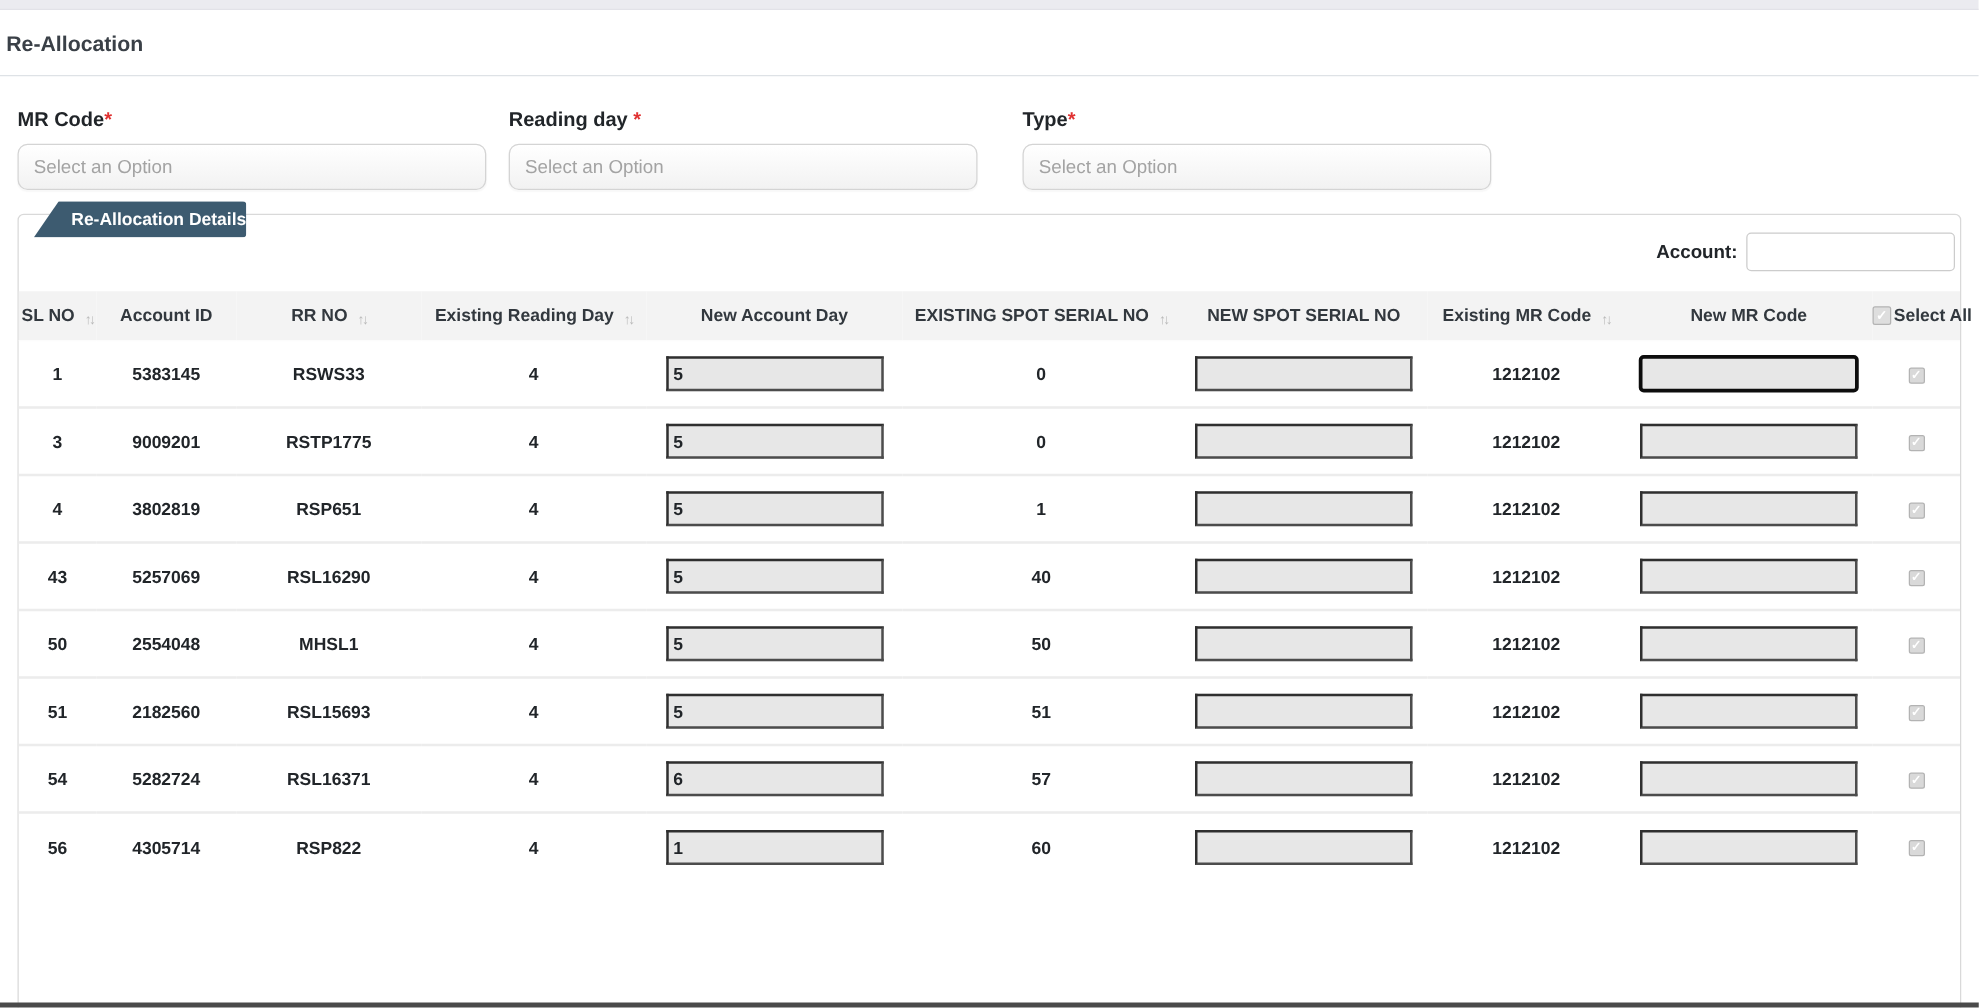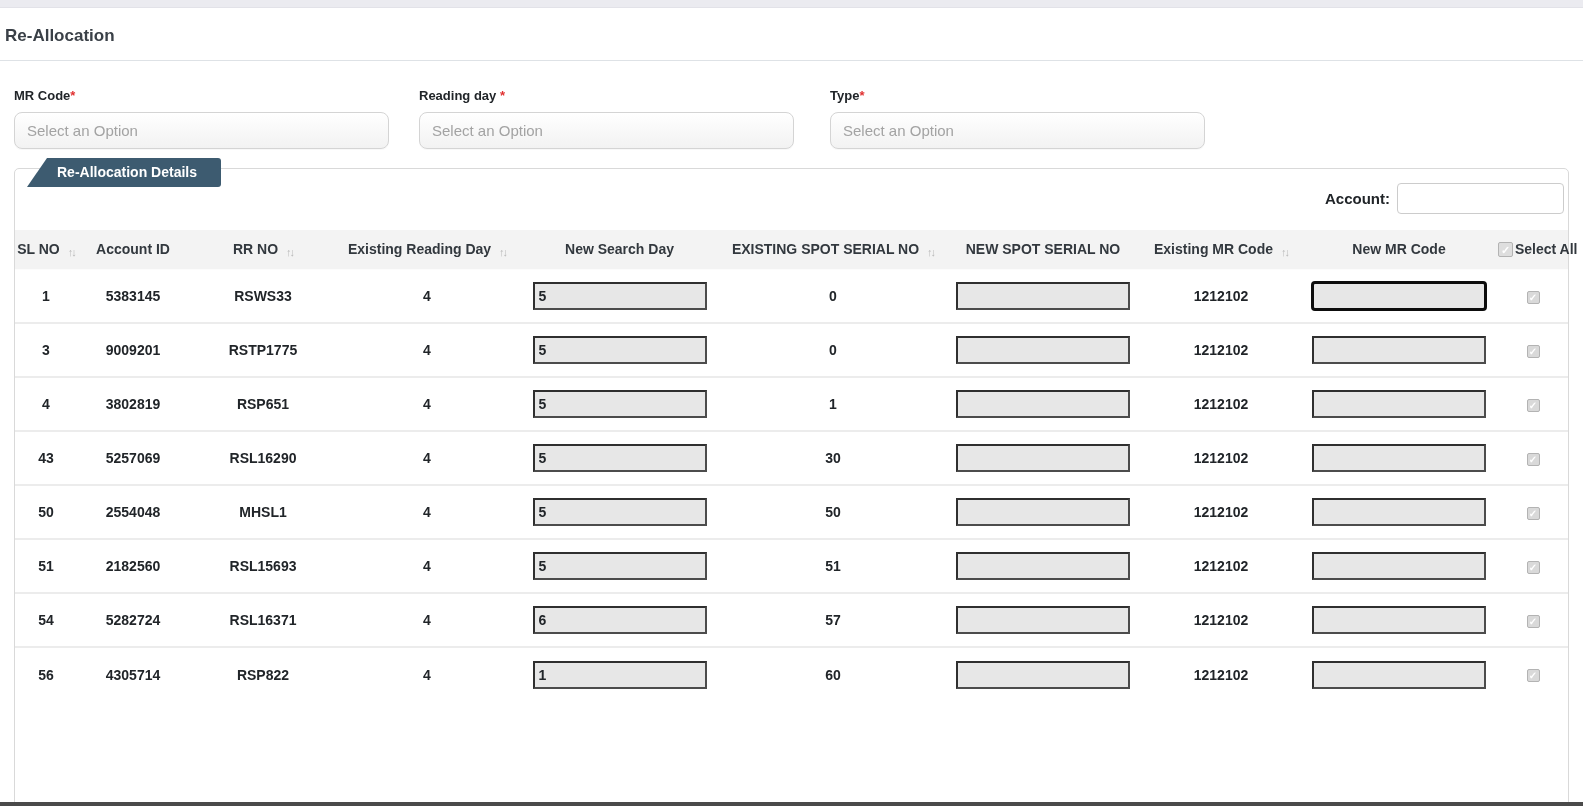--- a/index.html
+++ b/index.html
@@ -6,35 +6,35 @@
   html,body { width:1583px; height:806px; overflow:hidden; background:#fff;
     font-family:"Liberation Sans", sans-serif; color:#212529; }
 
   .top-strip { height:8px; background:#ebebf0; border-bottom:1px solid #e2e2e8; }
 
   .page-title { margin:18px 0 0 5px; font-size:17px; font-weight:700; color:#3a4047; }
   .title-divider { margin-top:14px; border-bottom:1px solid #dee2e6; }
 
   .form-row { display:flex; margin:27px 14px 0 14px; }
   .form-field { width:375px; margin-right:18px; }
-  .form-field:nth-child(2){ margin-left:12px; }
-  .form-field .lbl { font-size:13px; font-weight:700; color:#212529; }
+  .form-field:nth-child(2){ margin-left:0; }
+  .form-field .lbl { font-size:16px; font-weight:700; color:#212529; }
   .form-field .req { color:#e03131; font-weight:700; }
   .select-box { margin-top:9px; height:37px; border:1px solid #d4d4d4; border-radius:8px;
     background:linear-gradient(#ffffff,#f2f2f2); display:flex; align-items:center;
     padding:11px 12px; box-shadow:0 1px 1px rgba(0,0,0,0.03); cursor:pointer; }
   .select-box .placeholder { color:#a3a3a3; font-size:15px; }
   .gap1 { width:18px; }
 
   .panel { position:relative; margin:19px 14px 0 14px; height:700px;
     border:1px solid #d9d9d9; border-radius:5px; background:#fff; }
 
   .badge { position:absolute; top:-11px; left:12px; height:29px; line-height:29px;
     background:#3d5b70; color:#fff; font-size:14px; font-weight:700;
-    padding:0 24px 0 30px;
+    padding:0 0 0 30px;
     clip-path:polygon(20px 0, 100% 0, 100% 100%, 0 100%);
     border-radius:0 3px 3px 0; }
 
   .search-row { display:flex; justify-content:flex-end; align-items:center;
     padding:13px 4px 0 0; height:45px; }
   .search-label { font-size:15px; font-weight:700; margin-right:7px; }
   .search-input { width:167px; height:31px; border:1px solid #cccccc; border-radius:4px;
     font-size:14px; padding:0 6px; outline:none; background:#fff; }
 
   table { width:100%; border-collapse:collapse; margin-top:16px; table-layout:fixed; }
@@ -110,21 +110,21 @@
         <col style="width:158px">
         <col style="width:198px">
       <col style="width:70px">
     </colgroup>
     <thead>
       <tr>
         <th>SL NO<span class="sort-icon">↑↓</span></th>
           <th>Account ID</th>
           <th>RR NO<span class="sort-icon">↑↓</span></th>
           <th>Existing Reading Day<span class="sort-icon">↑↓</span></th>
-          <th>New Search Day</th>
+          <th>New Account Day</th>
           <th>EXISTING SPOT SERIAL NO<span class="sort-icon">↑↓</span></th>
           <th>NEW SPOT SERIAL NO</th>
           <th>Existing MR Code<span class="sort-icon">↑↓</span></th>
           <th>New MR Code</th>
           <th id="select-all-th">
           <span class="chk chk-header">✓</span><span>Select All</span>
         </th>
       </tr>
     </thead>
     <tbody id="table-body">
@@ -193,21 +193,21 @@
 
 
     <tr>
       <td>43</td>
       <td>5257069</td>
       <td>RSL16290</td>
       <td>4</td>
       <td>
         <input type="text" class="cell-input" value="5" style="">
       </td>
-      <td>30</td>
+      <td>40</td>
       <td>
         <input type="text" class="cell-input" style="">
       </td>
       <td>1212102</td>
       <td>
         <input type="text" class="cell-input mr-input" style="">
       </td>
       <td>
         <span class="chk">✓</span>
       </td>

